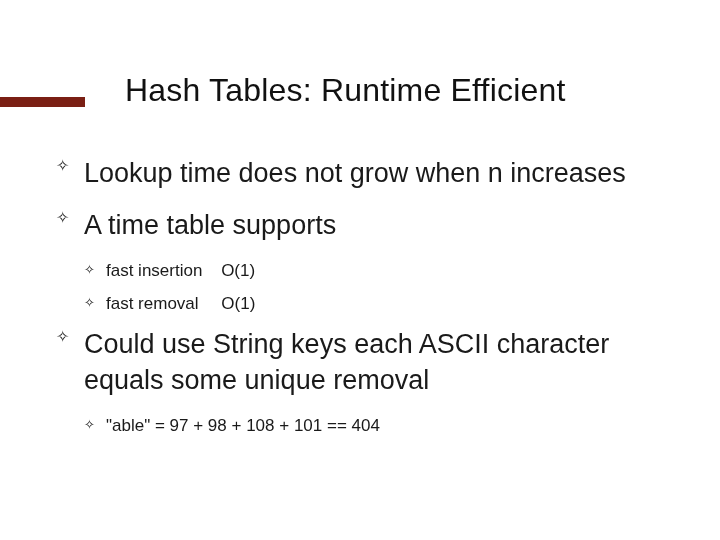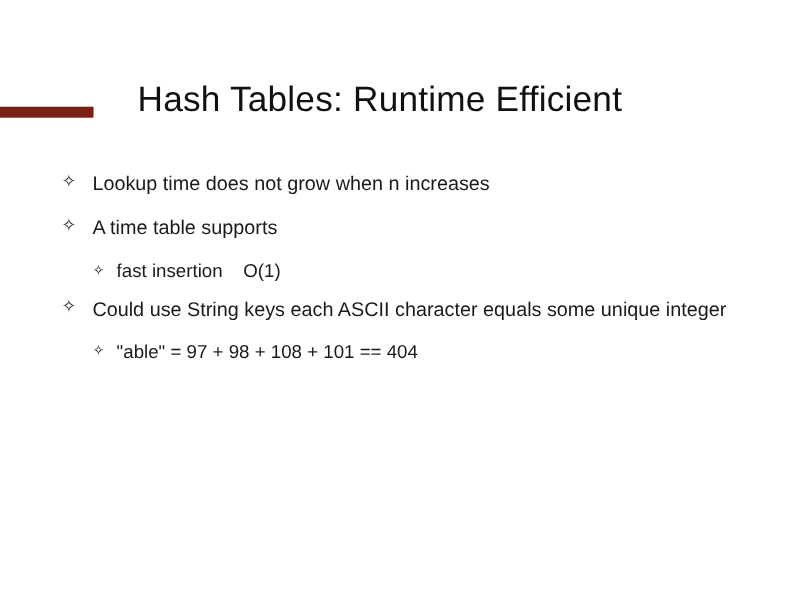--- a/index.html
+++ b/index.html
@@ -38,21 +38,21 @@
   .content {
     position: absolute;
     top: 155px;
     left: 56px;
     right: 40px;
   }
   .lvl1 {
     position: relative;
     padding-left: 28px;
     margin-bottom: 16px;
-    font-size: 18px;
+    font-size: 27px;
     line-height: 1.35;
   }
   .lvl1::before {
     content: "✧";
     position: absolute;
     left: 0;
     top: 0;
     font-size: 16px;
     color: #222;
   }
@@ -90,24 +90,28 @@
 
     <div class="lvl1">
       <span>A time table supports</span>
     </div>
 
     <div class="sub-group">
       <div class="lvl2">
         <span>fast insertion</span>
         <span class="o1">O(1)</span>
       </div>
+      <div class="lvl2">
+        <span>fast removal</span>
+        <span class="o1b">O(1)</span>
+      </div>
     </div>
 
     <div class="lvl1">
-      <span>Could use String keys each ASCII character equals some unique integer</span>
+      <span>Could use String keys each ASCII character equals some unique removal</span>
     </div>
 
     <div class="sub-group">
       <div class="lvl2">"able" = 97 + 98 + 108 + 101 == 404</div>
     </div>
 
   </div>
 </div>
 
 </body></html>

